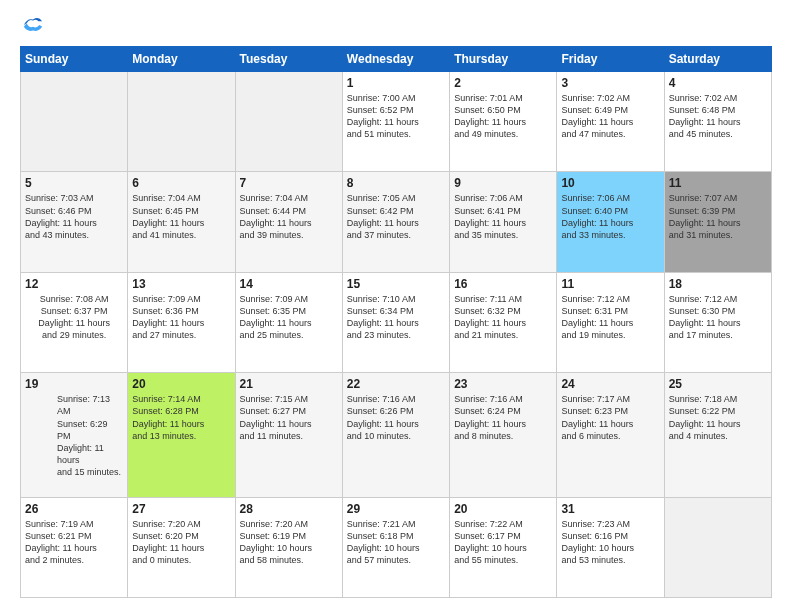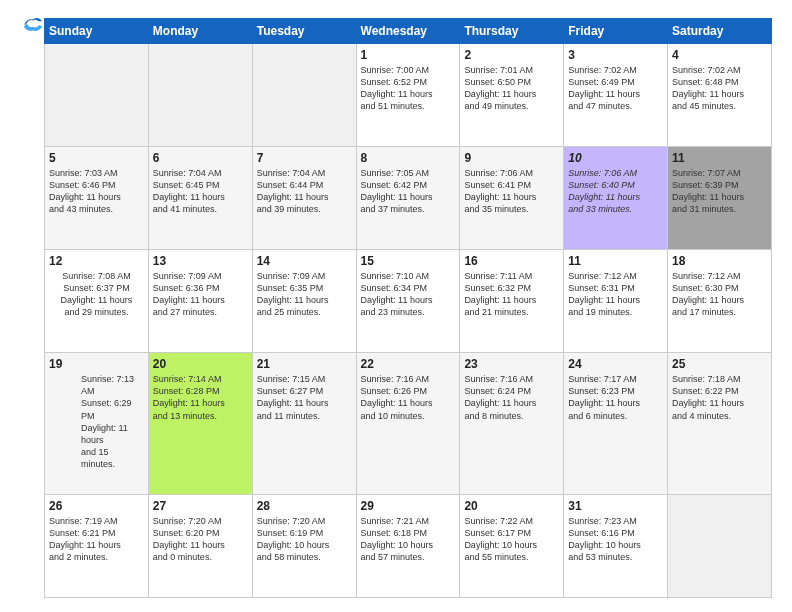--- a/index.html
+++ b/index.html
@@ -8,21 +8,21 @@
       background: #fff;
       width: 792px;
       height: 612px;
       overflow: hidden;
     }
     .page {
       width: 792px;
       height: 612px;
       padding: 18px 20px 14px 20px;
       display: flex;
-      flex-direction: row;
+      flex-direction: column;
     }
     .header {
       display: flex;
       justify-content: space-between;
       align-items: flex-start;
       margin-bottom: 10px;
     }
     .logo {
       display: flex;
       align-items: center;
@@ -207,21 +207,21 @@
 Daylight: 11 hours
 and 37 minutes.</div>
           </td>
           <td style="background: rgb(245, 245, 245);">
             <span class="day-num">9</span>
             <div class="day-info" style="white-space: pre-line;">Sunrise: 7:06 AM
 Sunset: 6:41 PM
 Daylight: 11 hours
 and 35 minutes.</div>
           </td>
-          <td style="background: #c4b5fd; font-style: italic;">
+          <td style="background: #7dd3fc;">
             <span class="day-num">10</span>
             <div class="day-info" style="white-space: pre-line;">Sunrise: 7:06 AM
 Sunset: 6:40 PM
 Daylight: 11 hours
 and 33 minutes.</div>
           </td>
           <td style="background: #a3a3a3;">
             <span class="day-num">11</span>
             <div class="day-info" style="white-space: pre-line;">Sunrise: 7:07 AM
 Sunset: 6:39 PM

